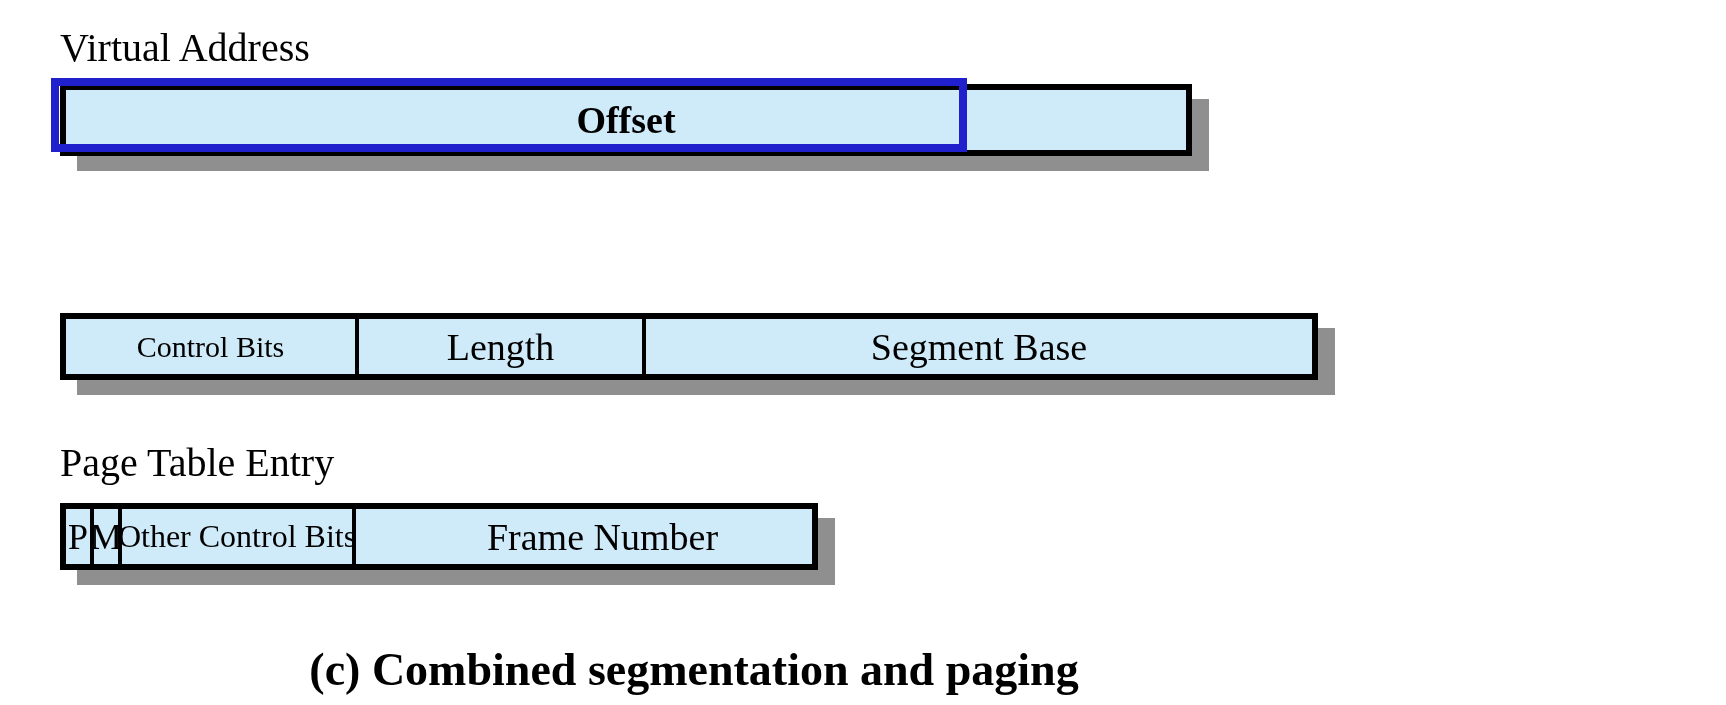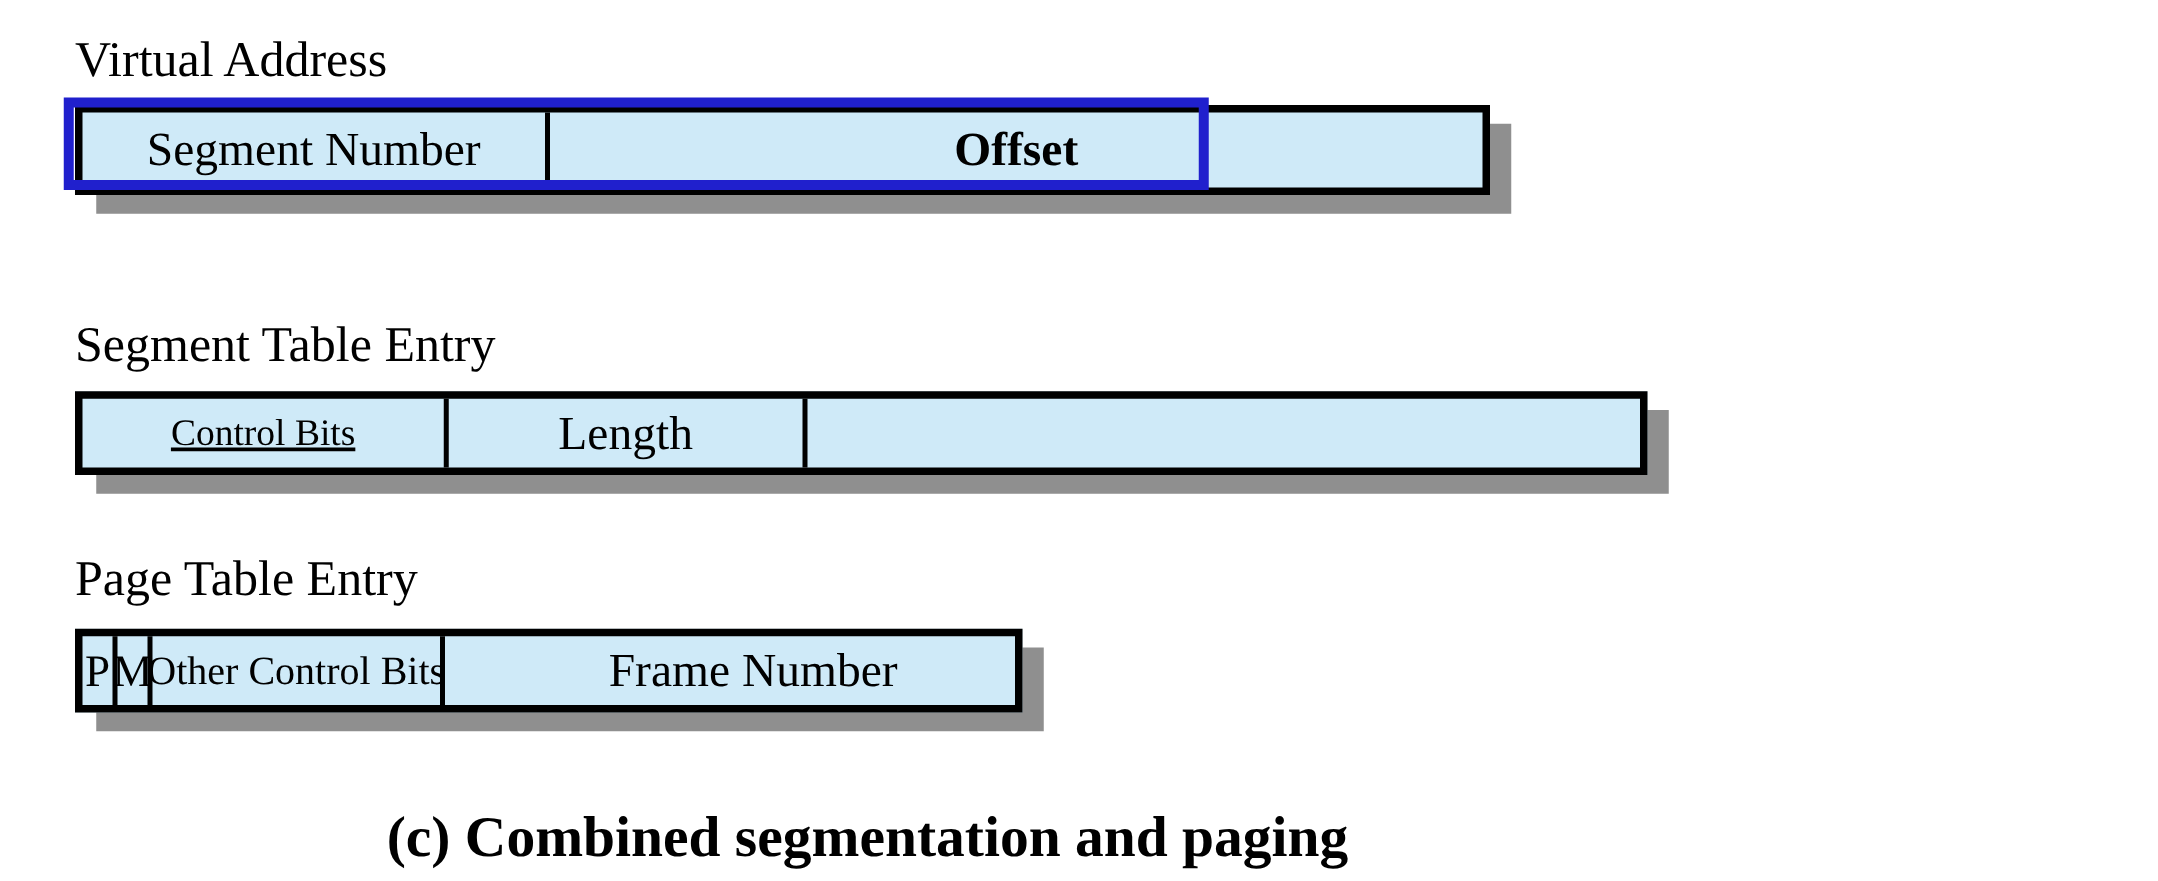--- a/index.html
+++ b/index.html
@@ -49,21 +49,21 @@
     position: absolute;
     left: 51px; top: 78px; width: 916px; height: 74px;
     box-sizing: border-box;
     border: 8px solid var(--highlight-blue, #2020cd);
     z-index: 3;
     pointer-events: none;
   }
 
   #ste-label { left: 60px; top: 254px; }
   #ste-box   { left: 60px; top: 313px; width: 1258px; height: 67px; }
-  #ste-box .c0 { width: 293px; font-size: 30px; text-decoration: underline; }
+  #ste-box .c0 { width: 293px; font-size: 30px; }
   #ste-box .c1 { width: 287px; }
   #ste-box .c2 { flex: 1; }
 
   #pte-label { left: 60px; top: 441px; }
   #pte-box   { left: 60px; top: 503px; width: 758px; height: 67px; }
   #pte-box .c0 { width: 28px; font-size: 36px; }
   #pte-box .c1 { width: 28px; font-size: 36px; }
   #pte-box .c2 { width: 234px; font-size: 32px; }
   #pte-box .c3 { flex: 1; margin-left: 37px; }
 
@@ -86,30 +86,29 @@
   }
 </style>
 </head>
 <body>
 
 <div class="canvas">
 
   <div class="section-label" id="va-label">Virtual Address</div>
 
   <div class="bitbox" id="va-box">
-    <div class="cell divider c0">Segment Number</div>
     <div class="cell c2">Offset</div>
   </div>
   <div id="va-ring"></div>
 
-  <div class="section-label" id="ste-label">Segment Table Entry</div>
 
   <div class="bitbox" id="ste-box">
     <div class="cell divider c0">Control Bits</div>
     <div class="cell divider c1">Length</div>
+    <div class="cell c2">Segment Base</div>
   </div>
 
   <div class="section-label" id="pte-label">Page Table Entry</div>
 
   <div class="bitbox" id="pte-box">
     <div class="cell divider c0">P</div>
     <div class="cell divider c1">M</div>
     <div class="cell divider c2">Other Control Bits</div>
     <div class="cell c3">Frame Number</div>
   </div>

